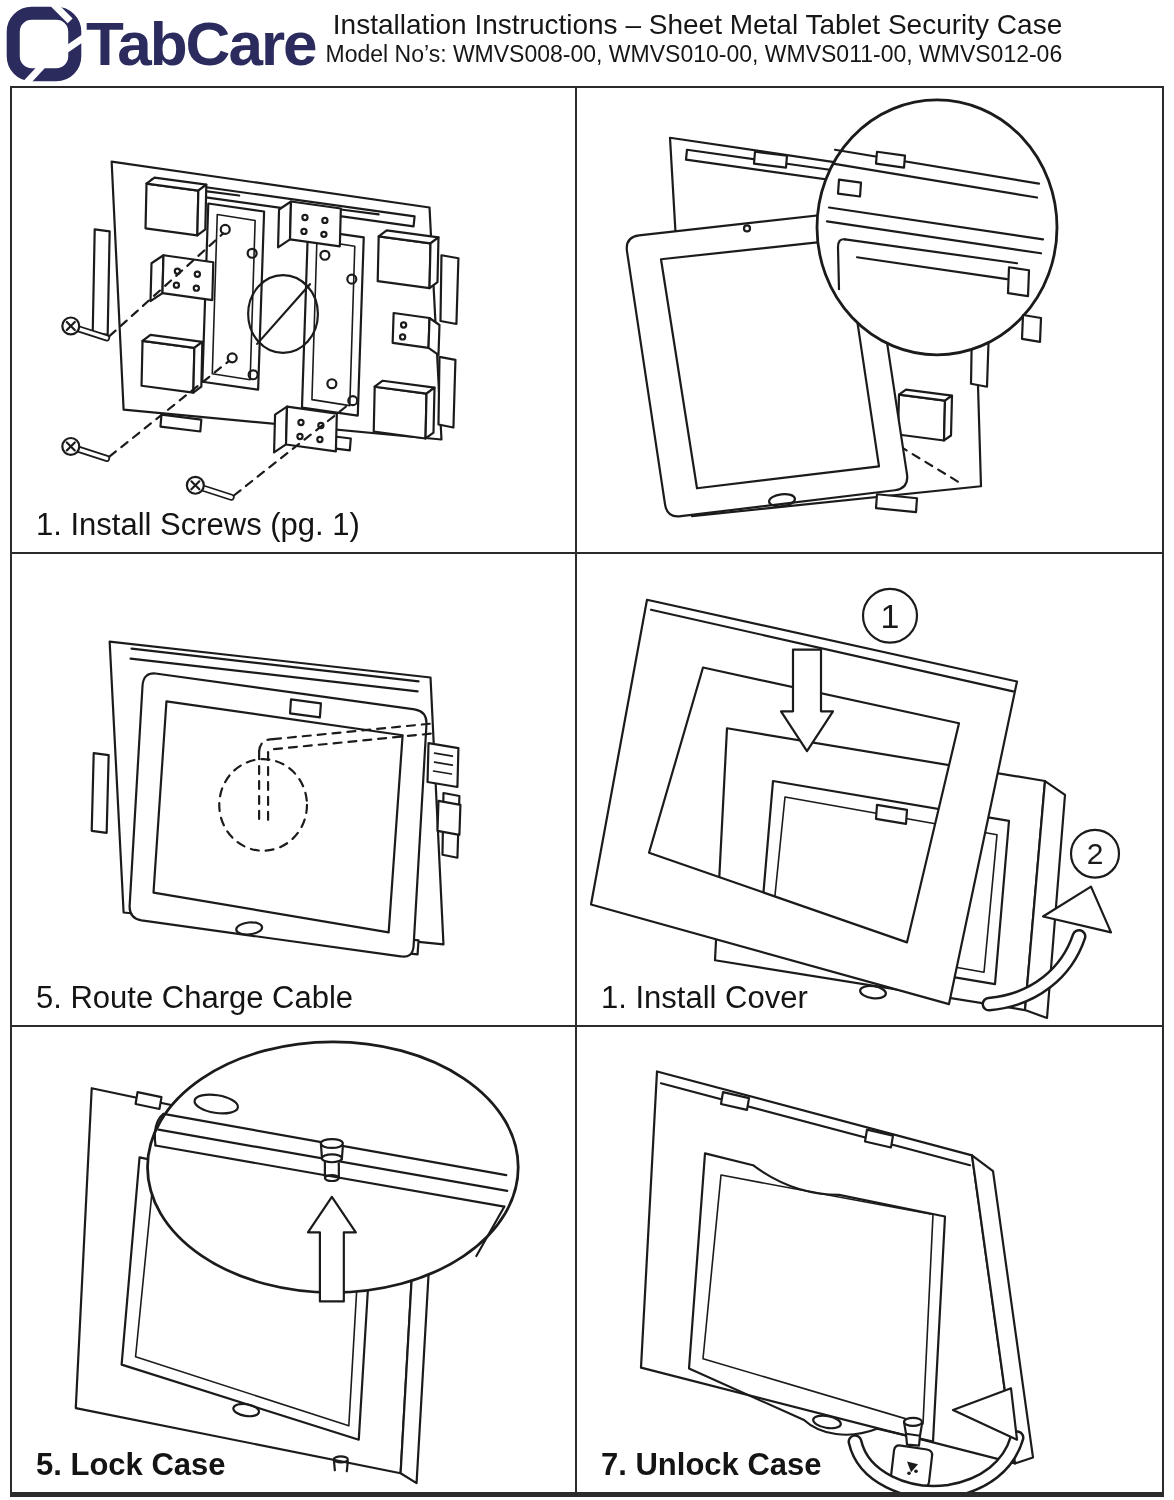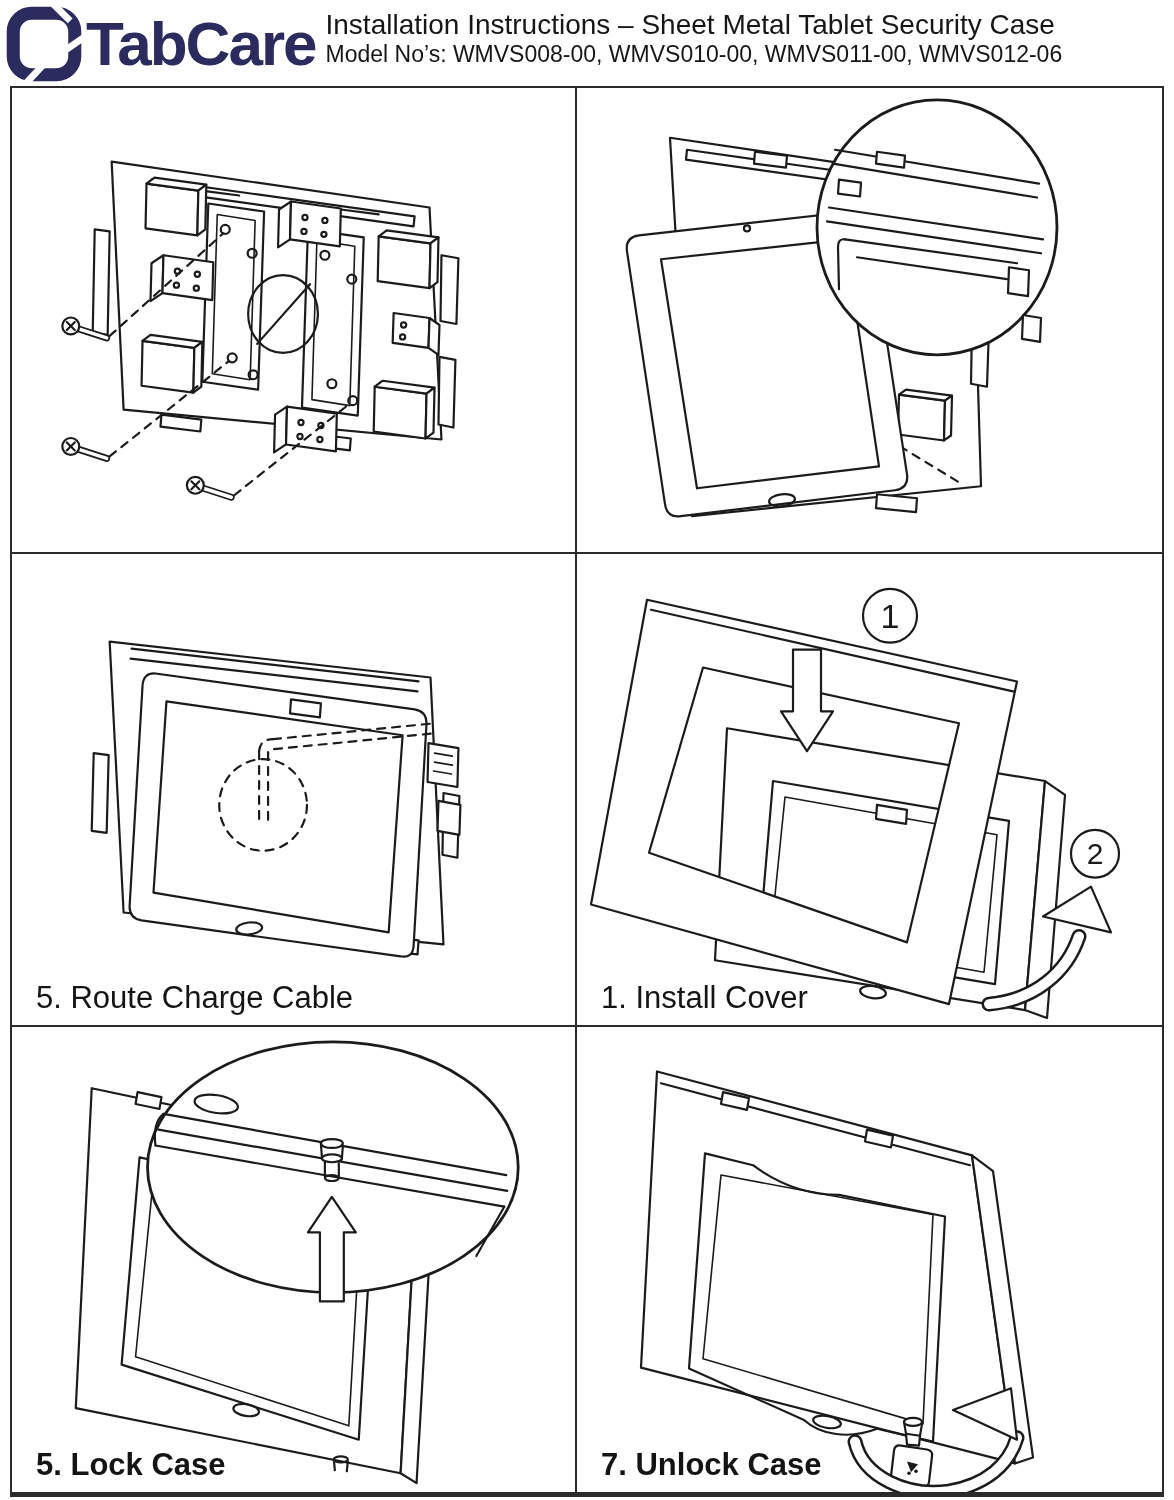--- a/index.html
+++ b/index.html
@@ -4,21 +4,21 @@
 <style>
   html,body{margin:0;padding:0;background:#e8e8e8;}
   .page{position:relative;width:1174px;height:1500px;background:#fff;margin:0 auto;
         font-family:"Liberation Sans",sans-serif;color:#111;overflow:hidden;}
   
   .header{position:absolute;top:0;left:0;right:0;height:86px;display:flex;align-items:flex-start;}
   .logo{display:flex;align-items:center;margin:4px 0 0 4px;justify-content:flex-end;}
   .logo svg{display:block;}
   .brand{font-size:62px;font-weight:bold;letter-spacing:-2px;line-height:78px;margin-left:2px;}
   .titles{margin-left:10px;margin-top:8px;}
-  .doc-title{font-size:28px;line-height:33px;color:#161616;}
+  .doc-title{font-size:28px;line-height:33px;color:#161616;text-align:right;}
   .doc-sub{font-size:23px;line-height:27px;color:#161616;}
   
   .grid{position:absolute;left:10px;right:10px;top:86px;bottom:3px;
         border:2px solid #2b2b2b;border-bottom-width:5px;
         display:grid;grid-template-columns:565px 1fr;grid-template-rows:466px 473px 1fr;}
   .cell{position:relative;border-right:2px solid #2b2b2b;border-bottom:2px solid #2b2b2b;overflow:hidden;}
   .cell:nth-child(2n){border-right:none;}
   .cell:nth-child(5),.cell:nth-child(6){border-bottom:none;font-weight:bold;}
   .caption{position:absolute;left:24px;bottom:9px;font-size:31px;color:#141414;}
   .art{position:absolute;inset:0;width:100%;height:100%;}
@@ -123,20 +123,21 @@
           <circle cx="392" cy="250" r="2.6"></circle>
 
         <line class="dash" x1="98" y1="249" x2="212" y2="146"></line>
         <line class="dash" x1="98" y1="370" x2="218" y2="274"></line>
         <line class="dash" x1="223" y1="409" x2="339" y2="317"></line>
 
         <use href="#scr1" x="57" y="238"></use>
         <use href="#scr1" x="57" y="359"></use>
         <use href="#scr1" x="182" y="398"></use>
       </svg>
+      <div class="caption">1. Install Screws (pg. 1)</div>
     </section>
 
     <section class="cell">
       <svg class="art" viewBox="0 0 585 466" preserveAspectRatio="none">
         <defs>
           <g id="foam2">
             <path class="wf" d="M0,0 L46,6 L45,46 L-1,40 Z"></path>
             <path class="wf" d="M0,0 L7,-5 L53,1 L46,6 Z"></path>
             <path class="wf" d="M46,6 L53,1 L52,41 L45,46 Z"></path>
           </g>

